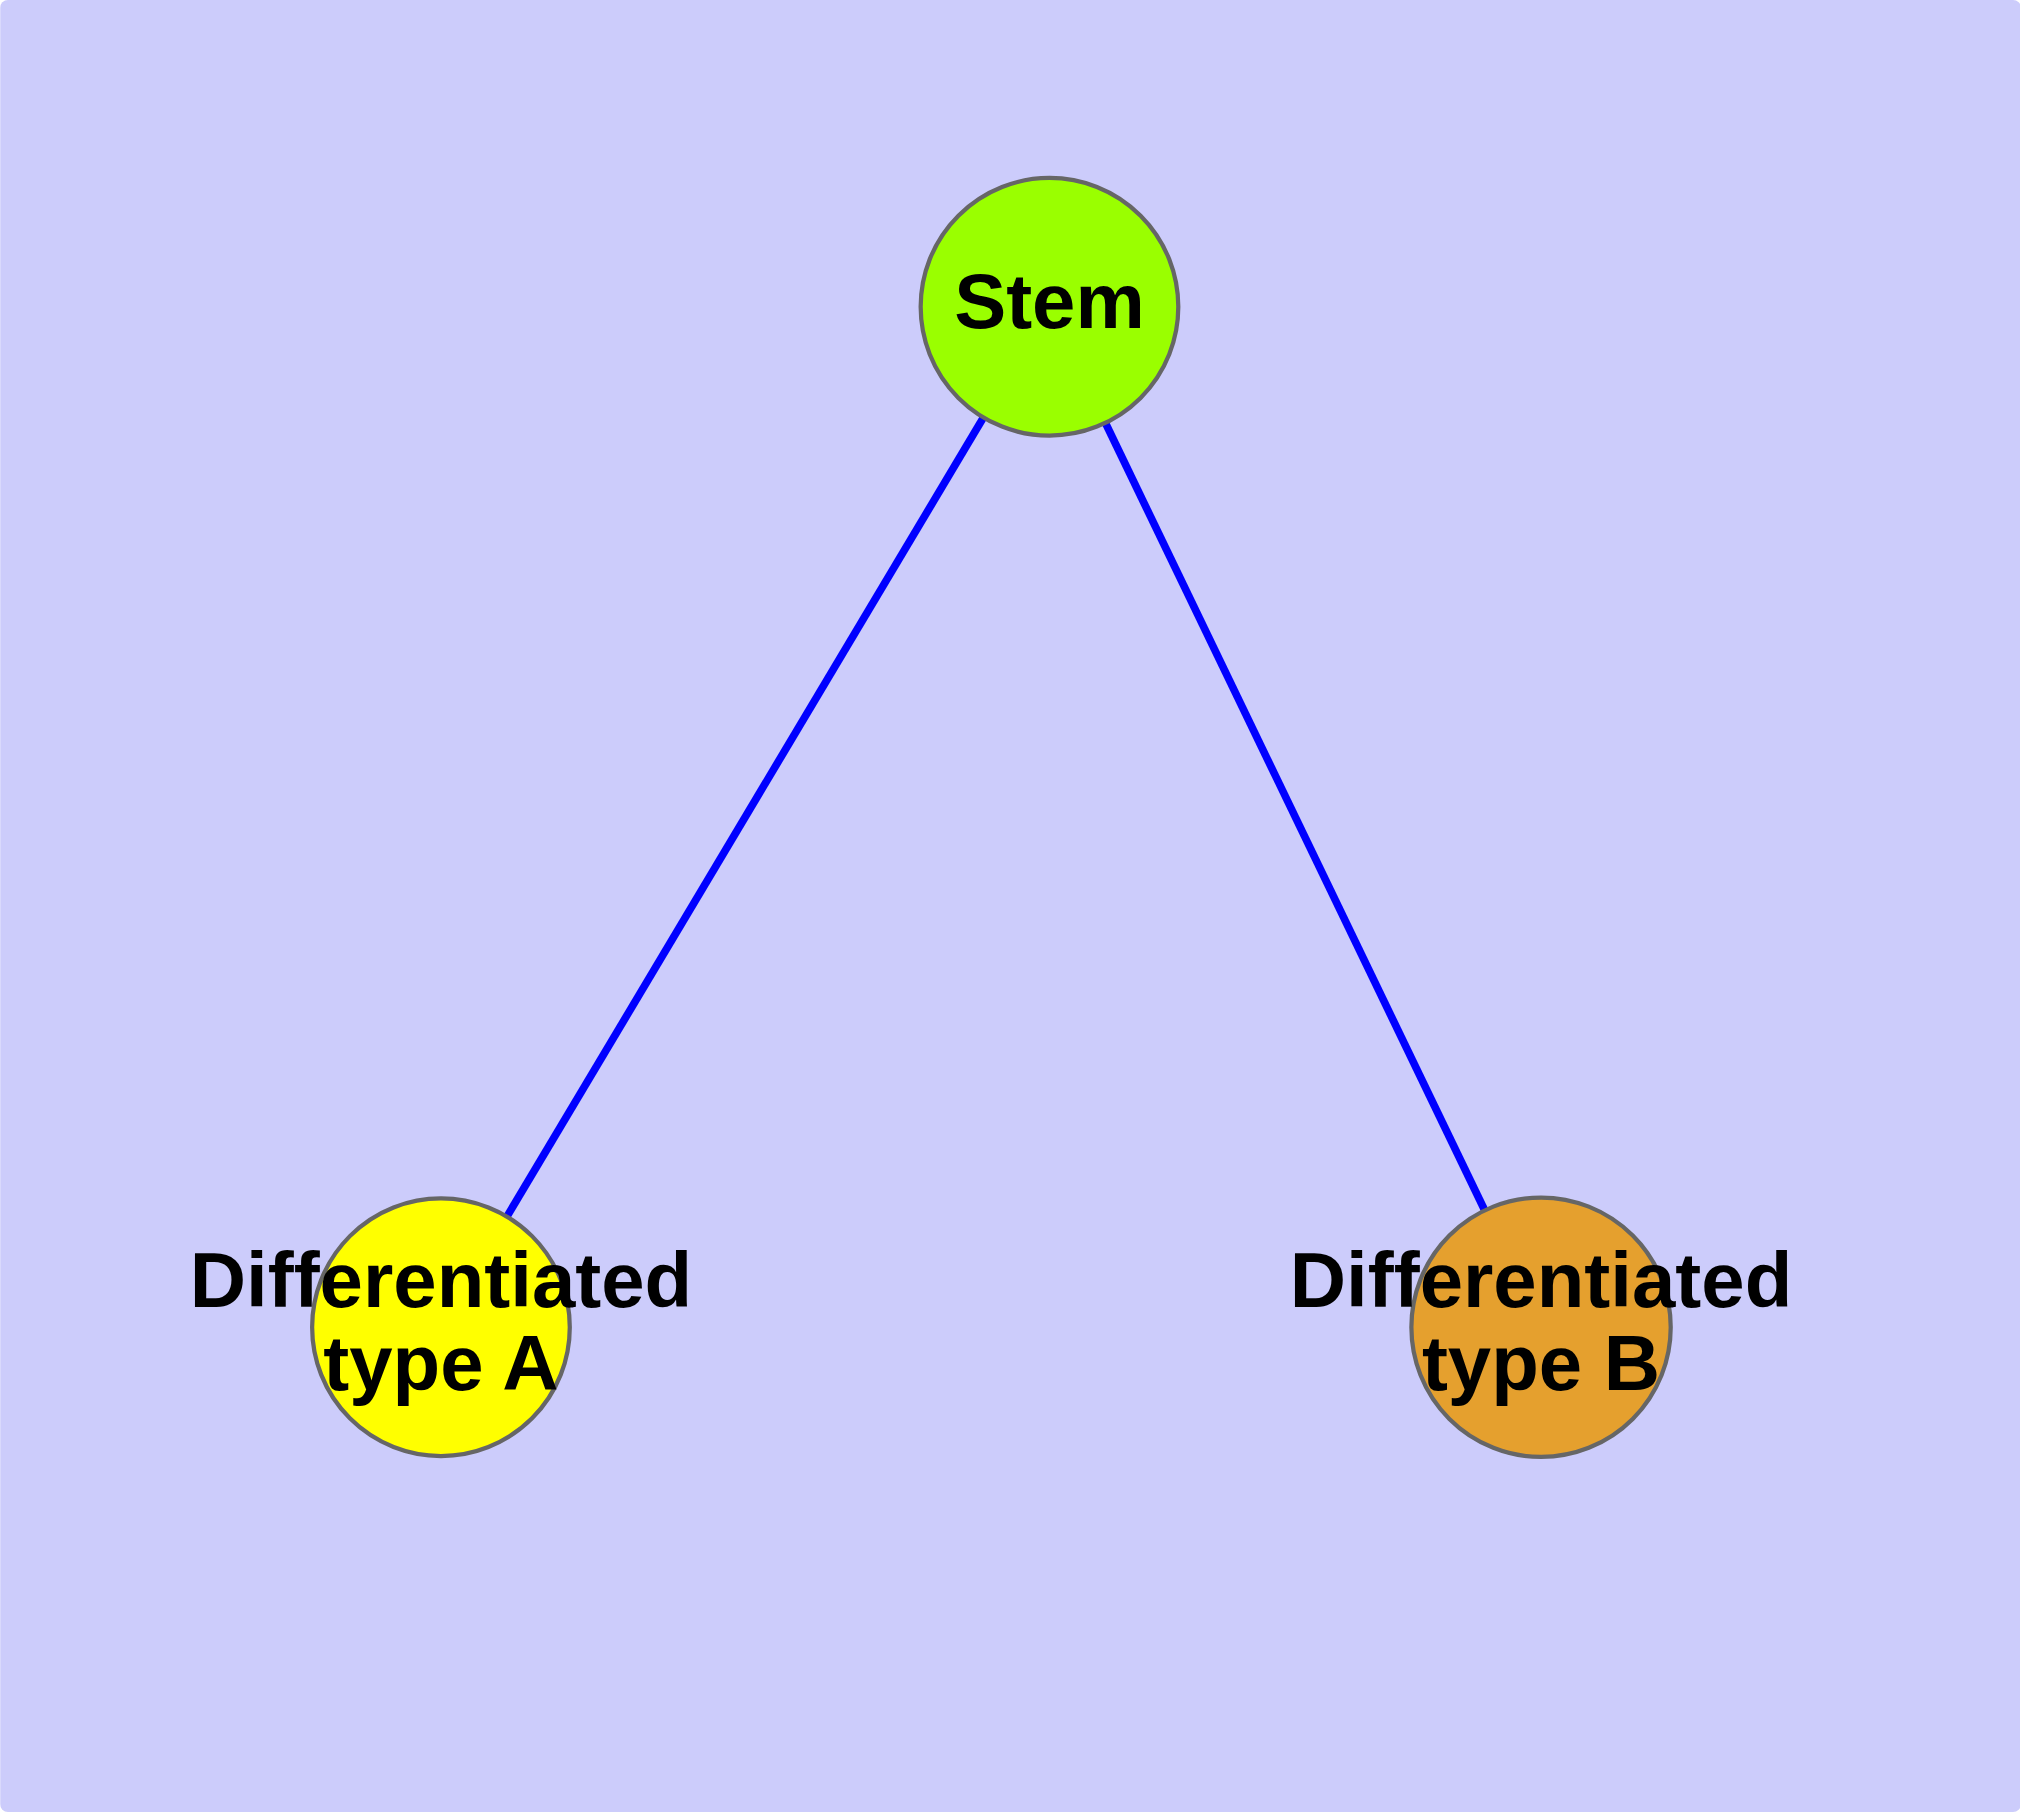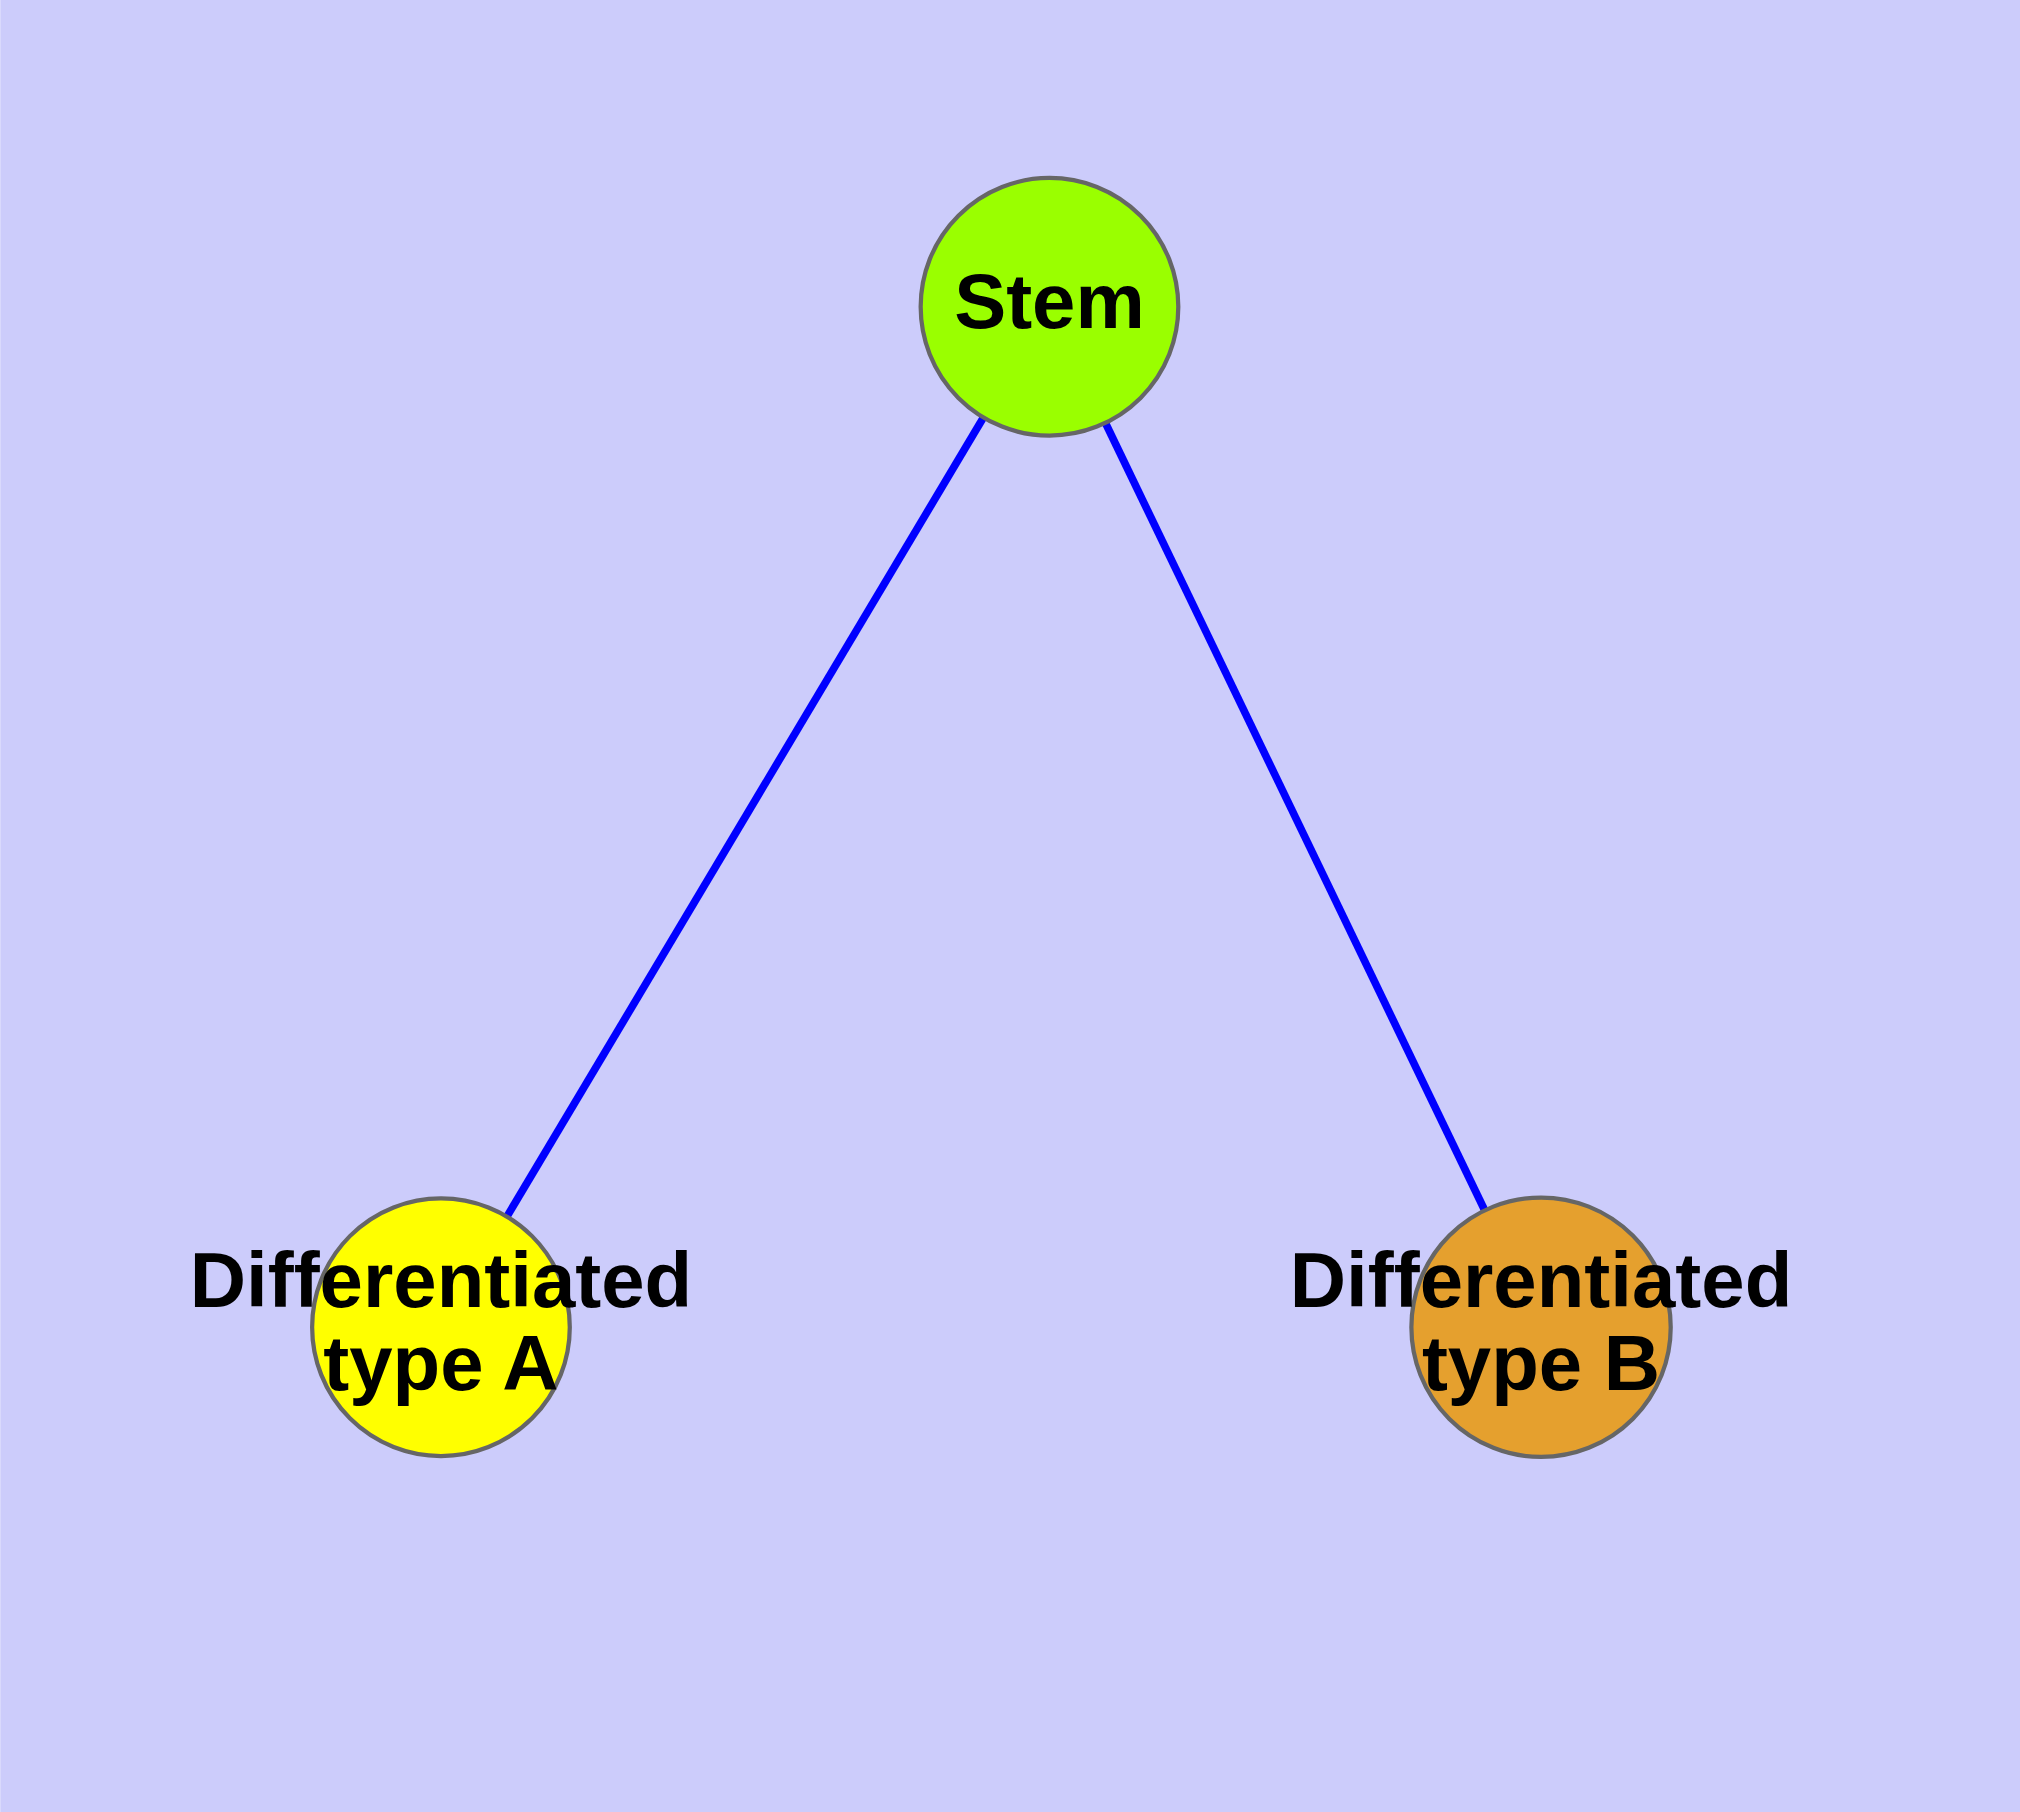--- a/index.html
+++ b/index.html
@@ -37,21 +37,21 @@
     stroke: #666666;
     stroke-width: 5;
   }
   .edge-line {
     stroke-linecap: butt;
   }
 </style>
 </head>
 <body>
 
-<div id="canvas" style="width: 2021px; height: 1812px;">
+<div id="canvas" style="width: 2021px; height: 1812px; border-radius: 8px;">
   <svg id="graph-svg" viewBox="0 0 2384 2138" xmlns="http://www.w3.org/2000/svg" style="width: 2021px; height: 1812px;">
 
     <rect id="bg-rect" x="0" y="0" width="2384" height="2138" fill="#CCCCFB"></rect>
 
     <g id="edges-group">
         <line class="edge-line" x1="1163.2208452018463" y1="487.39568576180665" x2="594.7791547981537" y2="1440.6043142381934" stroke="#0000FF" stroke-width="9"></line>
         <line class="edge-line" x1="1301.3633567921106" y1="493.533588927071" x2="1754.2026476134229" y2="1433.5654960802779" stroke="#0000FF" stroke-width="9"></line>
       </g>
     <g id="nodes-group">
         <g>

